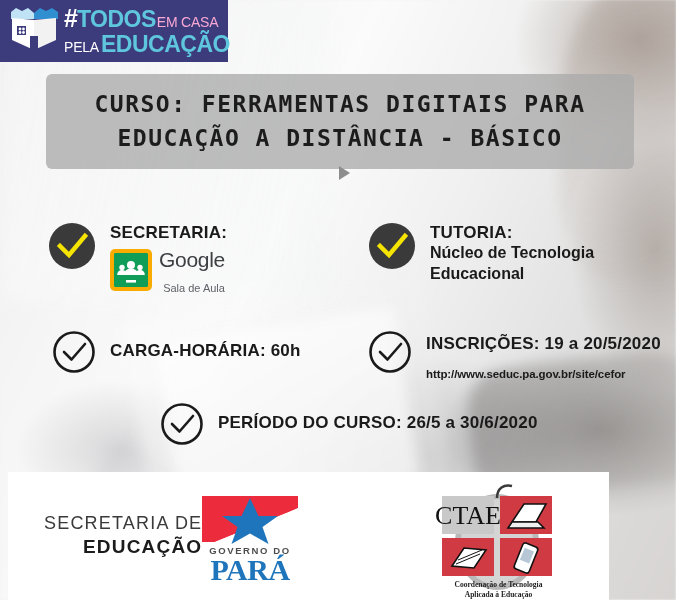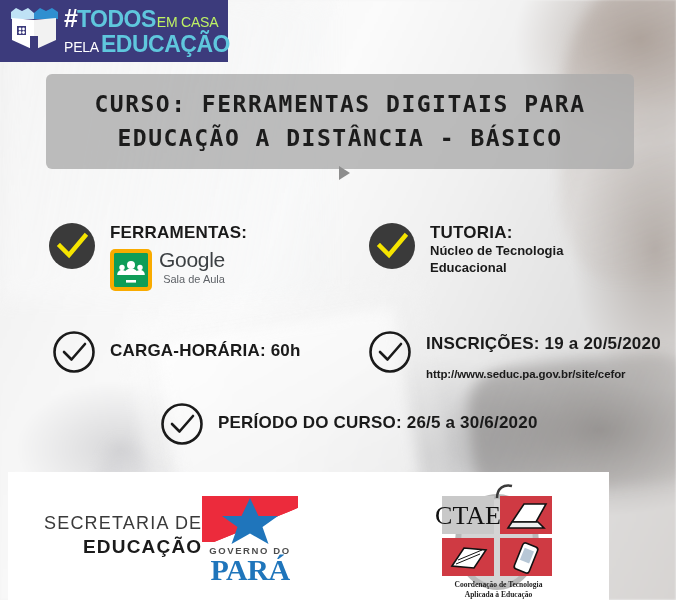--- a/index.html
+++ b/index.html
@@ -116,21 +116,21 @@
   }
   .logo-todos {
     font-size: 23px;
     font-weight: bold;
     color: #5fc7dd;
     letter-spacing: -0.5px;
   }
   .logo-emcasa {
     font-size: 14px;
     font-weight: normal;
-    color: #bef264;
+    color: #f9a8d4;
     letter-spacing: -0.2px;
     margin-left: 1px;
   }
   .logo-l2 {
     display: flex;
     align-items: baseline;
     white-space: nowrap;
     justify-content: flex-end;
     margin-top: 2px;
   }
@@ -197,21 +197,21 @@
 
   .info-title {
     font-size: 17px;
     font-weight: bold;
     color: #1a1a1a;
     letter-spacing: 0.2px;
     line-height: 1.25;
     white-space: nowrap;
   }
   .info-sub {
-    font-size: 13px;
+    font-size: 16px;
     font-weight: bold;
     color: #1a1a1a;
     line-height: 1.3;
     white-space: nowrap;
   }
   .info-url {
     font-size: 11.5px;
     font-weight: bold;
     color: #1a1a1a;
     margin-top: 14px;
@@ -250,21 +250,21 @@
   .gclass-board svg { display:block; }
   .gclass-words { margin-left: 7px; line-height: 1; }
   .gclass-google {
     font-size: 21px;
     color: #3c4043;
     letter-spacing: -0.3px;
   }
   .gclass-sala {
     font-size: 11px;
     color: #5f6368;
-    margin-top: 4px;
+    margin-top: 13px;
     text-align: right;
   }
 
   
   .footer {
     position: absolute;
     left: 8px; bottom: 0;
     width: 601px; height: 128px;
     background: #ffffff;
     z-index: 9;
@@ -378,21 +378,21 @@
   <div class="play-triangle"></div>
 
   <div class="info" id="item-plataforma">
     <div class="check">
       <svg width="48" height="48" viewBox="0 0 48 48">
         <circle cx="24" cy="24" r="23" fill="#3a3a3a"></circle>
         <path d="M12 24 L21 33 L37 14" stroke="#f5e400" stroke-width="4.5" fill="none" stroke-linecap="square"></path>
       </svg>
     </div>
     <div class="info-body">
-      <div class="info-title">FERRAMENTAS:</div>
+      <div class="info-title">SECRETARIA:</div>
       <div class="gclass">
         <div class="gclass-icon">
           <div class="gclass-board">
             <svg width="34" height="34" viewBox="0 0 34 34">
               <rect width="34" height="34" fill="#0f9d58"></rect>
               <rect x="3" y="3" width="28" height="20" fill="#0f9d58"></rect>
               <circle cx="17" cy="12" r="4" fill="#ffffff"></circle>
               <path d="M10 22 C10 17.6 13.2 15.4 17 15.4 C20.8 15.4 24 17.6 24 22 Z" fill="#ffffff"></path>
               <circle cx="8" cy="14.5" r="2.7" fill="#ffffff"></circle>
               <path d="M3.2 22 C3.2 18.6 5.4 17 8 17 C9.2 17 10.3 17.3 11.2 17.9 L11.2 22 Z" fill="#ffffff"></path>

